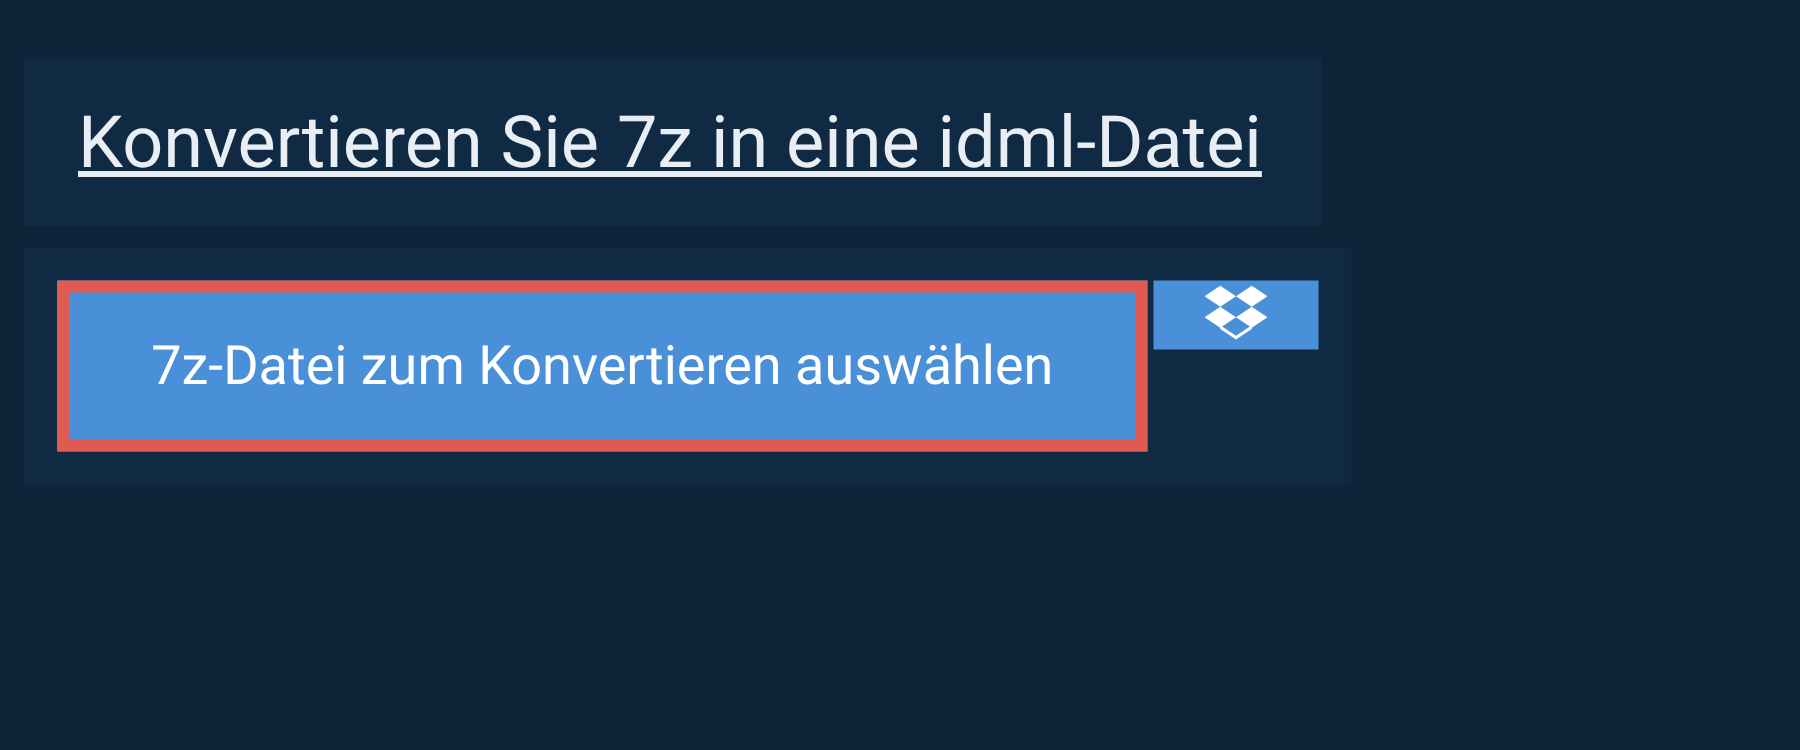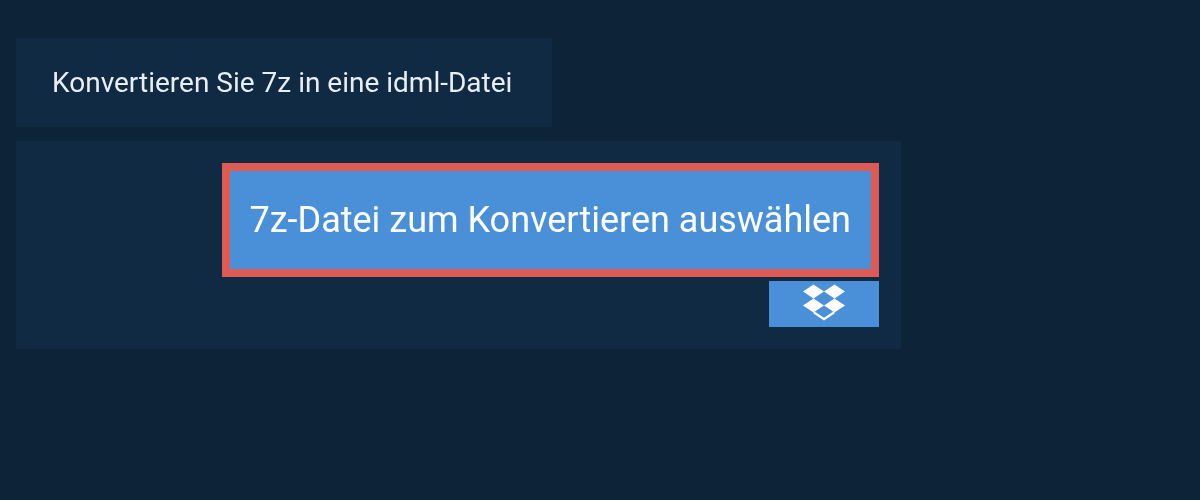--- a/index.html
+++ b/index.html
@@ -16,33 +16,33 @@
     }
     .header-bar {
       background-color: #102a43;
       display: inline-block;
       padding: 28px 40px 28px 36px;
       margin-top: 38px;
       margin-left: 16px;
     }
     .header-title {
       color: #e8eef4;
-      font-size: 28px;
+      font-size: 48px;
       font-weight: 400;
+      text-decoration: underline;
     }
     .upload-panel {
       background-color: #102a43;
       margin-left: 16px;
       margin-top: 14px;
       width: 885px;
       padding: 22px 22px;
       display: flex;
       gap: 4px;
-      align-items: flex-end;
-      flex-direction: column;
+      align-items: flex-start;
     }
     .select-file-button {
       background-color: #4a90d9;
       border: 8px solid #e05a54;
       flex: 1;
       display: flex;
       align-items: center;
       justify-content: center;
       padding: 28px 20px;
       cursor: pointer;

